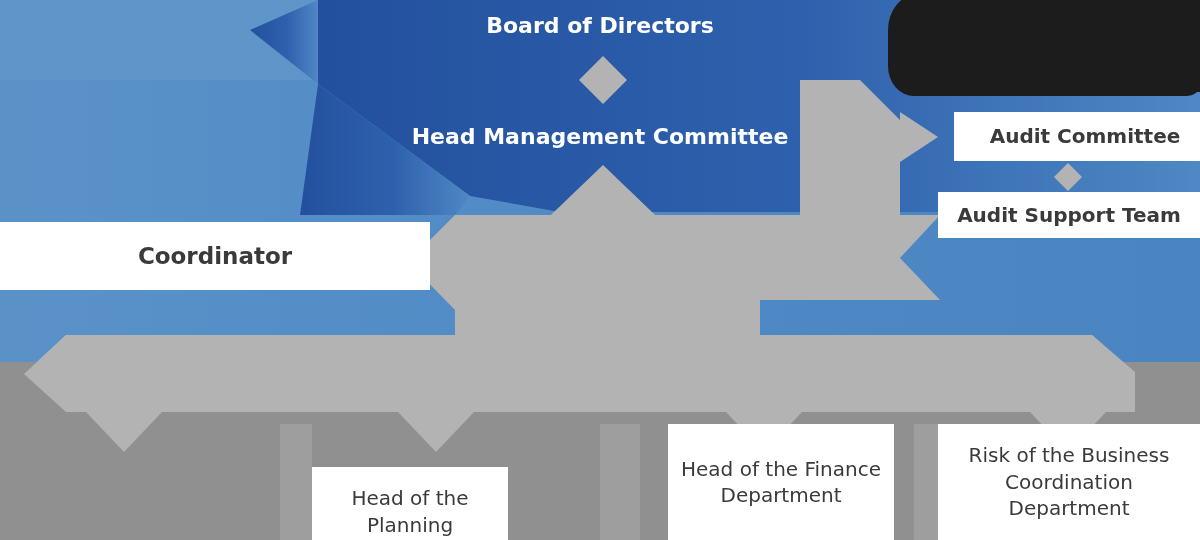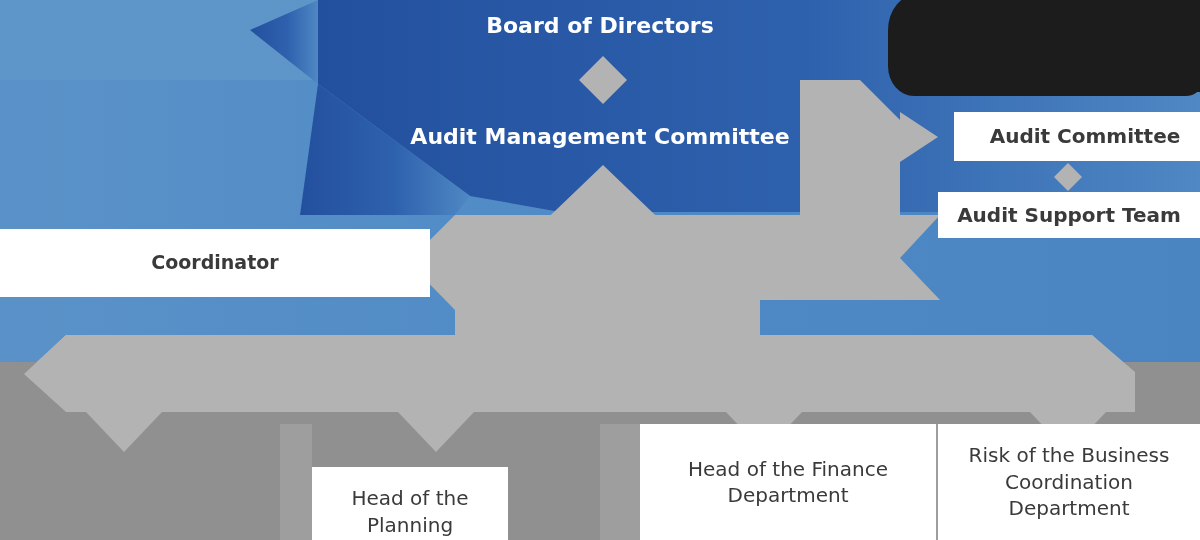--- a/index.html
+++ b/index.html
@@ -52,24 +52,24 @@
   
   #label-rmc {
     left: 0;
     top: 124px;
     width: 1200px;
     font-size: 22px;
   }
   
   #box-coordinator {
     left: 0px;
-    top: 229px;
+    top: 222px;
     width: 430px;
     height: 68px;
-    font-size: 19px;
+    font-size: 23px;
     flex-direction: column;
   }
   #box-audit-committee {
     left: 938px;
     top: 112px;
     width: 262px;
     height: 49px;
     font-size: 20px;
     margin-left: 16px;
   }
@@ -91,21 +91,21 @@
     justify-content: center;
     text-align: center;
     font-size: 20px;
     color: #3a3a3a;
     line-height: 1.32;
     box-sizing: border-box;
     padding: 0 6px;
   }
   #leaf-0 { left: 0px;    width: 248px; }
   #leaf-1 { left: 312px;  width: 196px; margin-top: 43px; }
-  #leaf-2 { left: 640px;  width: 296px; }
+  #leaf-2 { left: 668px;  width: 226px; }
   #leaf-3 { left: 938px;  width: 262px; }
 
   
   #redaction-blob {
     position: absolute;
     left: 888px;
     top: -6px;
     width: 312px;
     height: 102px;
     background: #1c1c1c;
@@ -189,21 +189,21 @@
     <rect x="888" y="424" width="26" height="116" fill="#909090"></rect>
     <rect x="914" y="424" width="24" height="116" fill="#9e9e9e"></rect>
 
     <polygon fill="#b3b3b3" points="603,56 627,80 603,104 579,80"></polygon>
     <polygon fill="#b3b3b3" points="1068,163 1082,177 1068,191 1054,177"></polygon>
 
   </svg>
 
   <div class="band-label" id="label-board">Board of Directors</div>
 
-  <div class="band-label" id="label-rmc">Audit Management Committee</div>
+  <div class="band-label" id="label-rmc">Head Management Committee</div>
 
   <div class="node-box bold" id="box-coordinator">
     <span class="coord-line">Coordinator</span>
   </div>
 
   <div class="node-box bold" id="box-audit-committee">Audit Committee</div>
 
   <div class="node-box bold" id="box-audit-support">Audit Support Team</div>
 
 

